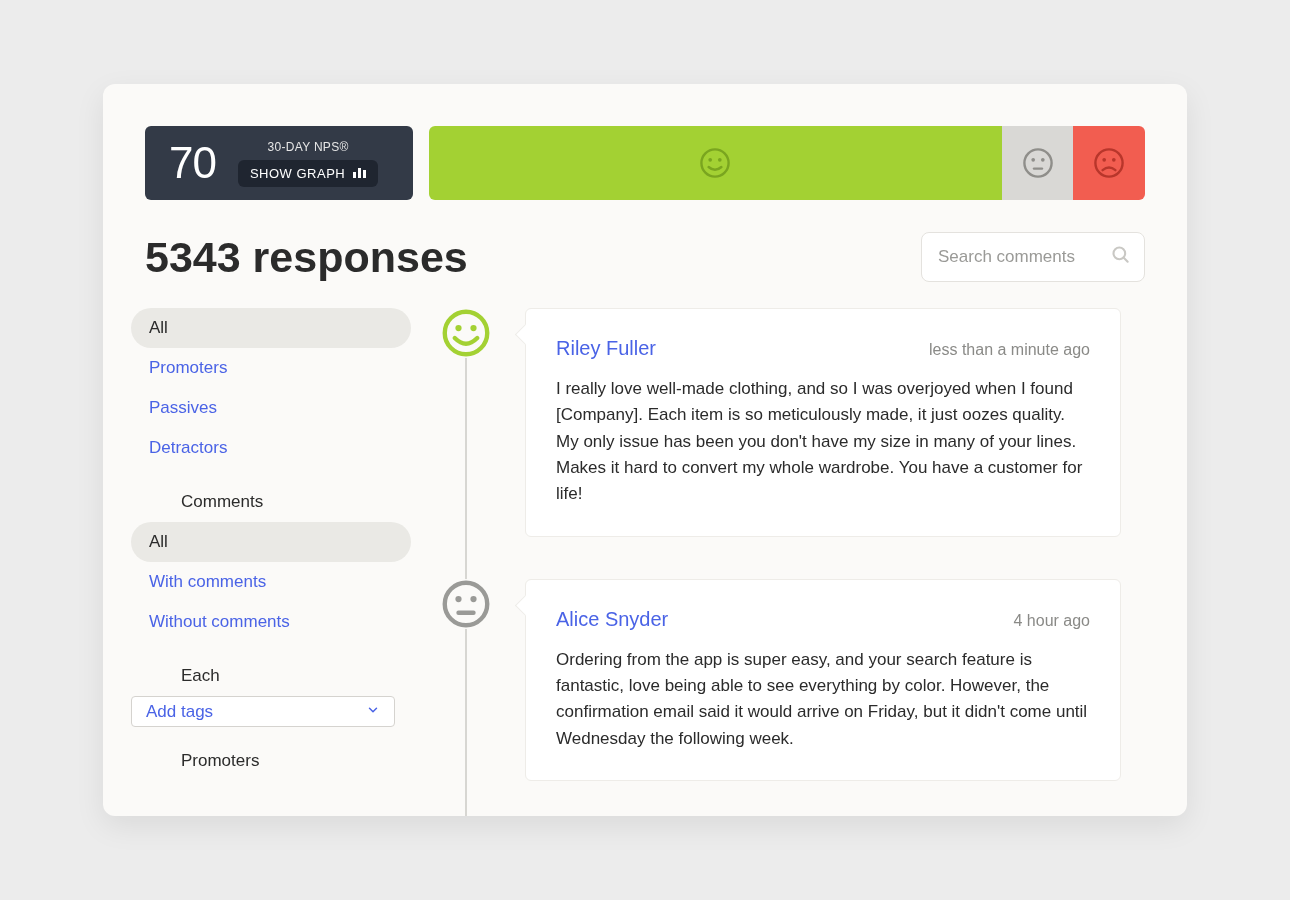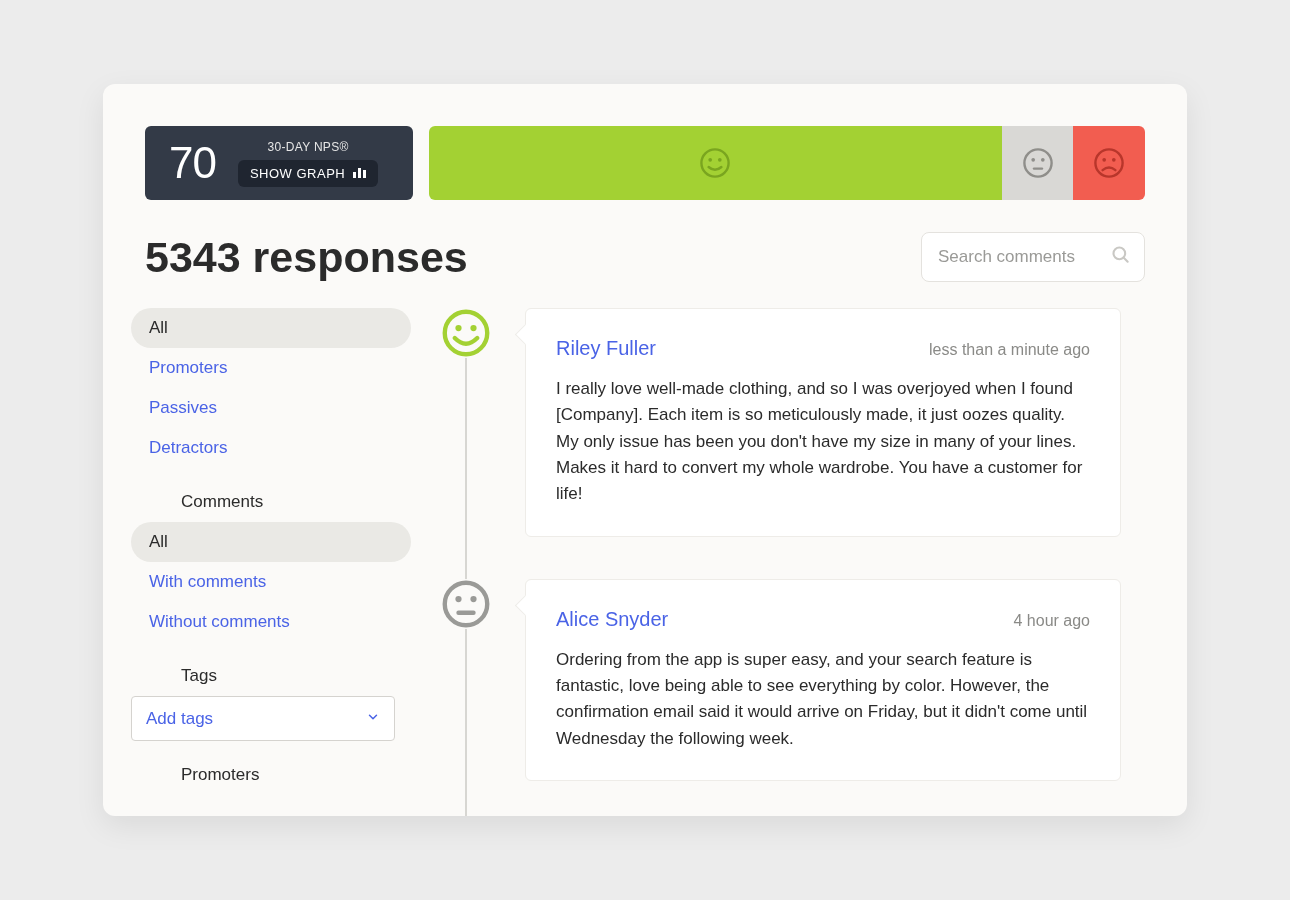--- a/index.html
+++ b/index.html
@@ -45,21 +45,21 @@
 .sidebar { width:280px; flex-shrink:0; }
 .filter-group { margin-bottom:24px; }
 .filter-title { font-size:17px; color:#2b2b2b; padding:0 0 10px 4px;margin-left:46px; }
 .filter-item {
   display:block; padding:10px 18px; font-size:17px; color:#4a63e6;
   border-radius:22px; cursor:pointer;
 }
 .filter-item.active { background:#eae9e5; color:#2b2b2b; }
 
 .tags-select {
-  border:1px solid #d5d3cf; border-radius:4px; height:45px;
+  border:1px solid #d5d3cf; border-radius:4px; height:31px;
   display:flex; align-items:center; justify-content:space-between;
   padding:0 14px; font-size:17px; color:#4a63e6; background:#fff; cursor:pointer;
   width:264px;
 }
 .chev-down { color:#4a63e6; }
 
 .feed { flex:1; position:relative; }
 .timeline { position:absolute; left:34px; top:26px; bottom:0; width:2px; background:#d7d6d2; }
 .feed-item { position:relative; margin-bottom:42px; display:flex; }
 .face-badge {
@@ -155,21 +155,21 @@
       </div>
 
       <div class="filter-group">
         <div class="filter-title">Comments</div>
         <div class="filter-item active">All</div>
         <div class="filter-item">With comments</div>
         <div class="filter-item">Without comments</div>
       </div>
 
       <div class="filter-group">
-        <div class="filter-title">Tags</div>
+        <div class="filter-title">Each</div>
         <div class="tags-select">
           <span>Add tags</span>
           <span class="chev-down">
             <svg width="14" height="14" viewBox="0 0 24 24">
                 <path d="M6 9l6 6 6-6" fill="none" stroke="#4a63e6" stroke-width="2.5" stroke-linecap="round" stroke-linejoin="round"></path>
               </svg>
           </span>
         </div>
       </div>
 

